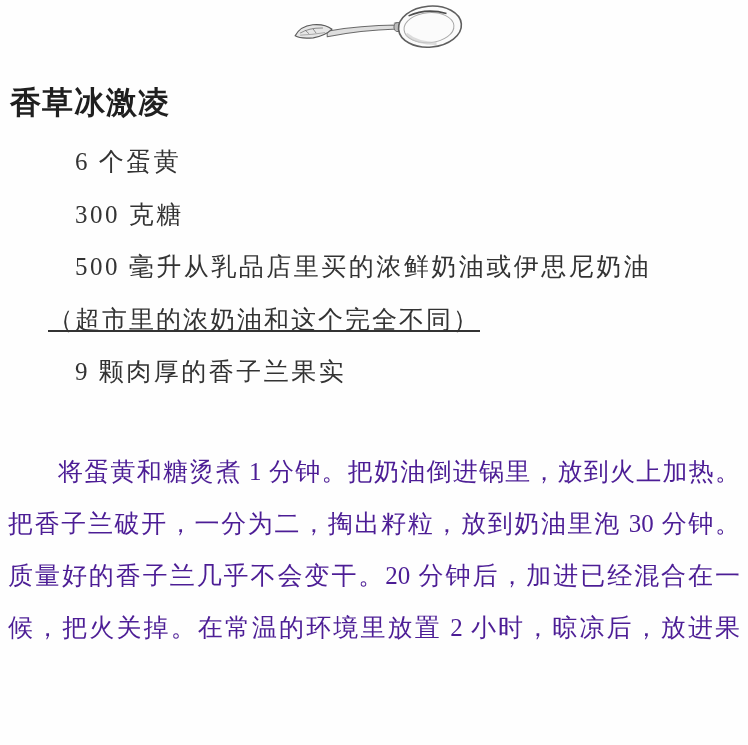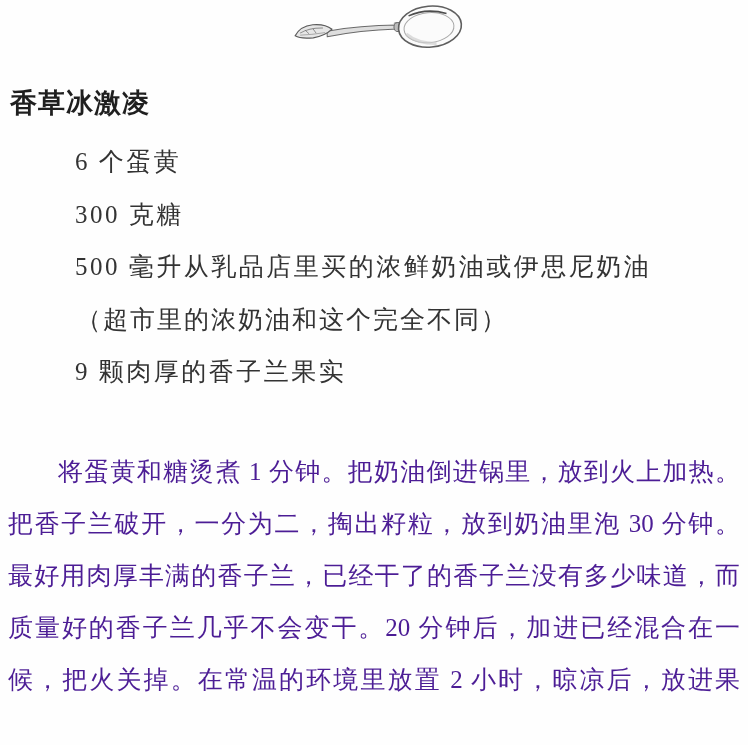--- a/index.html
+++ b/index.html
@@ -15,42 +15,43 @@
   .spoon {
     position:absolute;
     left:287px; top:2px;
     width:180px; height:55px;
   }
   .recipe-title {
     position:absolute;
     left:10px; top:87px;
     font-family:"Liberation Sans", sans-serif;
     font-weight:bold;
-    font-size:27px;
+    font-size:31px;
     line-height:32px;
     letter-spacing:1px;
     color:#1f1f1f;
     white-space:nowrap;
   }
   .ingredients {
     position:absolute;
     left:0; top:136px;
     width:748px;
   }
   .ing-line {
     font-size:25px;
     line-height:52.5px;
     letter-spacing:2.5px;
     padding-left:75px;
     white-space:nowrap;
     color:#333;
   }
   .ing-line.paren {
-    padding-left:76px;
+    padding-left:48px;
     letter-spacing:2px;
+    text-decoration:underline;
   }
   .instructions {
     position:absolute;
     left:8px; top:446px;
     width:732px;
   }
   .ins-line {
     font-size:25px;
     line-height:52px;
     color:#4c1d95;
@@ -92,16 +93,15 @@
   <div class="ing-line">6 个蛋黄</div>
   <div class="ing-line">300 克糖</div>
   <div class="ing-line">500 毫升从乳品店里买的浓鲜奶油或伊思尼奶油</div>
   <div class="ing-line paren">（超市里的浓奶油和这个完全不同）</div>
   <div class="ing-line">9 颗肉厚的香子兰果实</div>
 </div>
 
 <div class="instructions">
   <div class="ins-line first">将蛋黄和糖烫煮 1 分钟。把奶油倒进锅里，放到火上加热。</div>
   <div class="ins-line">把香子兰破开，一分为二，掏出籽粒，放到奶油里泡 30 分钟。</div>
-  <div class="ins-line">最好用肉厚丰满的香子兰，已经干了的香子兰没有多少味道，而</div>
   <div class="ins-line">质量好的香子兰几乎不会变干。20 分钟后，加进已经混合在一</div>
   <div class="ins-line">候，把火关掉。在常温的环境里放置 2 小时，晾凉后，放进果</div>
 </div>
 
 </body></html>

